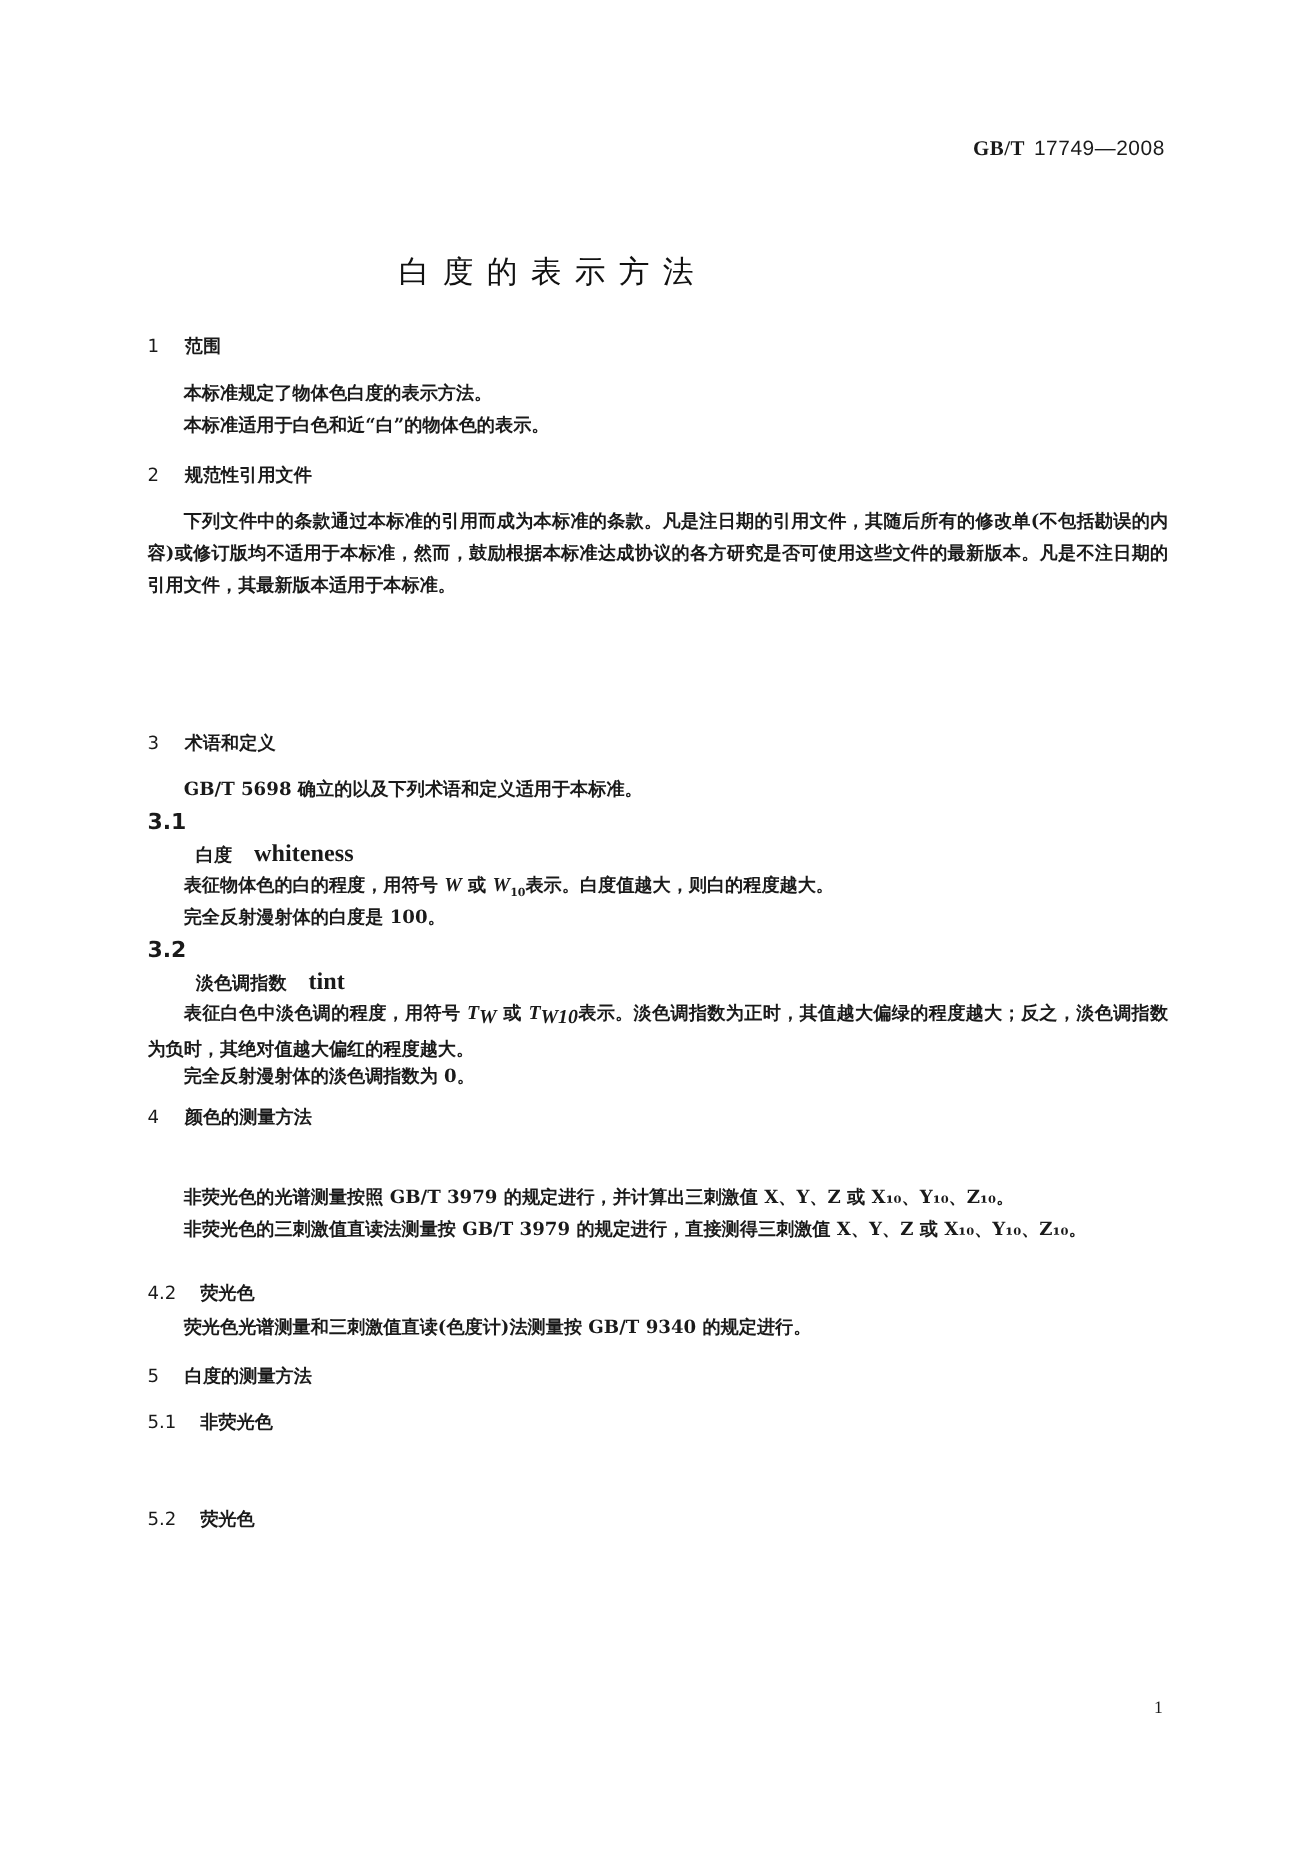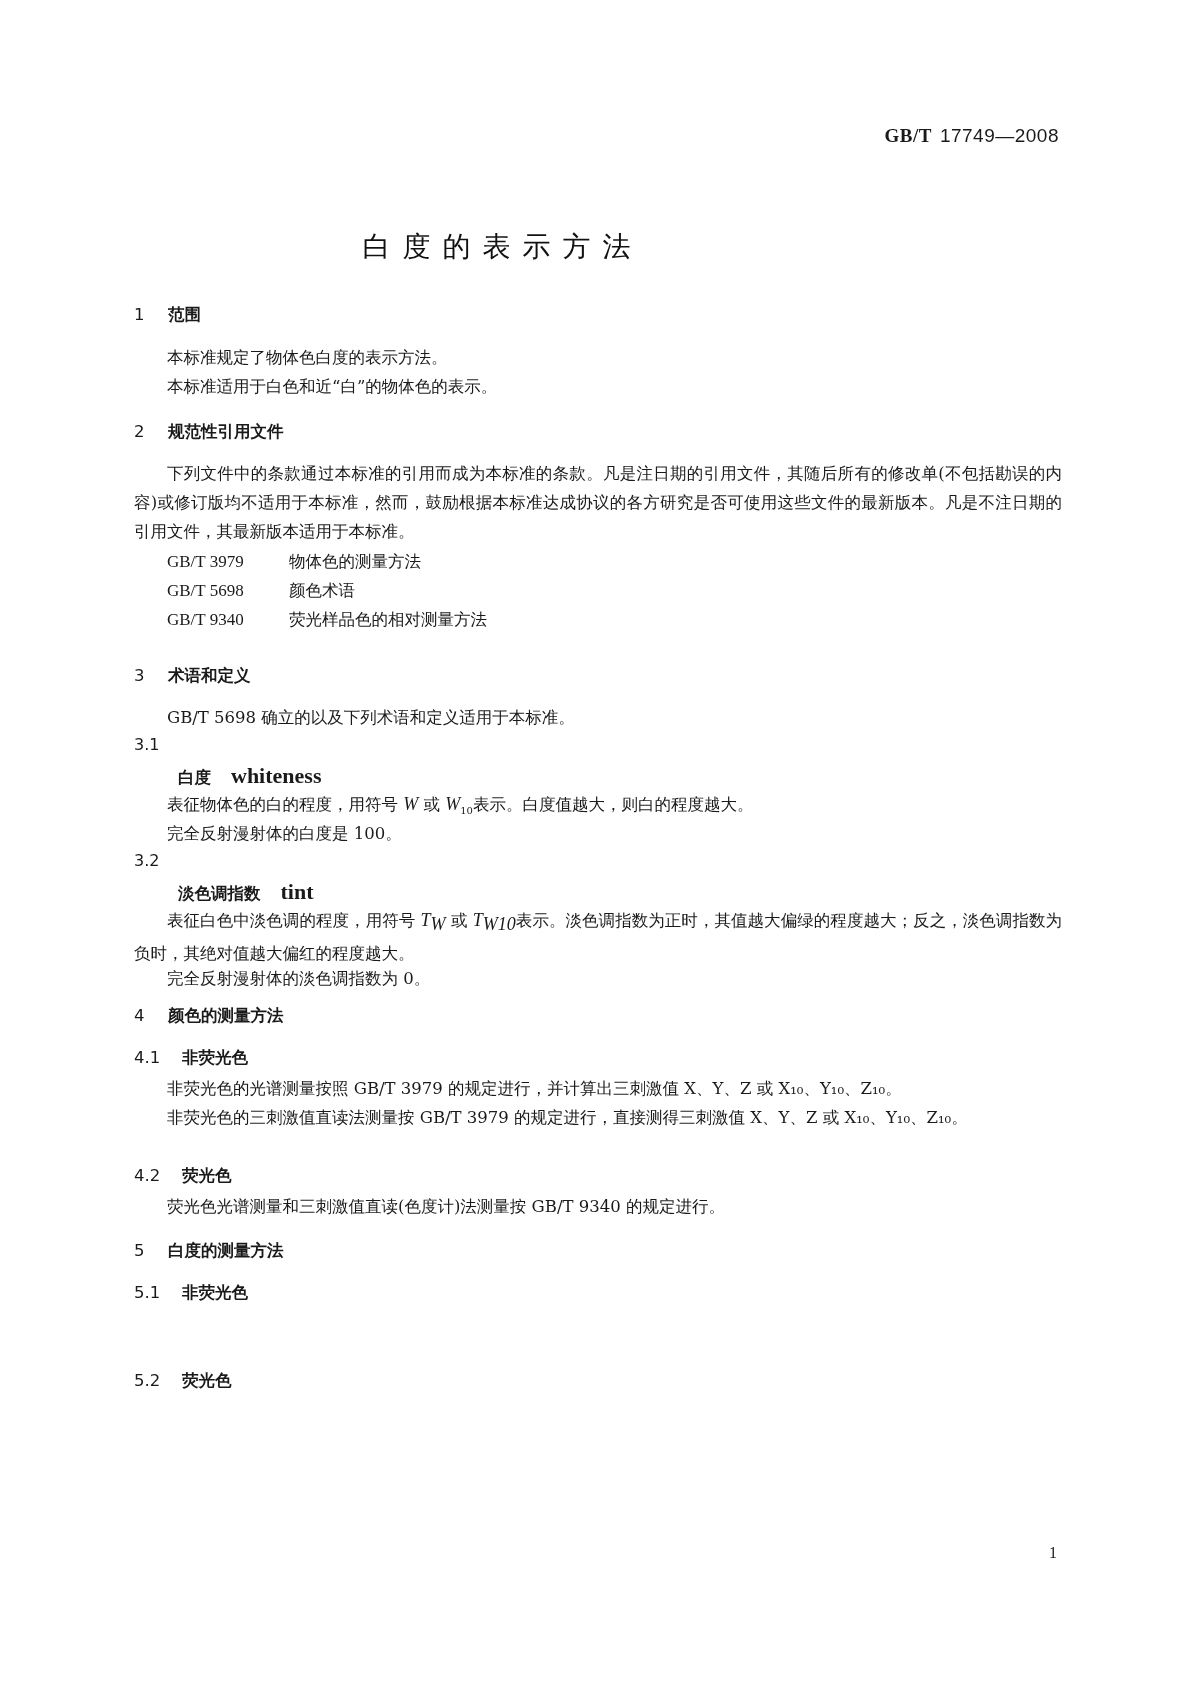--- a/index.html
+++ b/index.html
@@ -4,26 +4,26 @@
 <style>
   html, body { margin: 0; padding: 0; background: #ffffff; }
   body { width: 1191px; height: 1684px; position: relative; overflow: hidden;
          font-family: "DejaVu Serif", "Liberation Serif", serif; color: #1a1a1a; }
   .page { position: absolute; left: 0; top: 0; width: 1191px; height: 1684px; }
   .std-code { position: absolute; right: 132px; top: 124px; font-size: 19px; letter-spacing: 0.5px; }
   .std-code .gb { font-family: "Liberation Serif", serif; font-weight: bold; }
   .std-code .num { font-family: "Liberation Sans", sans-serif; margin-left: 8px; }
   .title { position: absolute; left: 0; width: 1005px; top: 228px; text-align: center;
            font-family: "DejaVu Sans", sans-serif; font-size: 28px; letter-spacing: 12px; color: #111; }
-  .blk { position: absolute; left: 134px; width: 928px; }
+  .blk { position: absolute; left: 134px; width: 928px; font-weight: bold; }
   .h1 { font-family: "DejaVu Sans", sans-serif; font-weight: bold; font-size: 16.5px; }
   .h1 .n { display: inline-block; width: 34px; font-weight: normal; }
   .h2 { font-family: "DejaVu Sans", sans-serif; font-weight: bold; font-size: 16.5px; }
   .h2 .n { display: inline-block; width: 48px; font-weight: normal; }
-  .clause-num { font-family: "DejaVu Sans", sans-serif; font-size: 16px; }
+  .clause-num { font-family: "DejaVu Sans", sans-serif; font-size: 20px; }
   .term { font-family: "DejaVu Sans", sans-serif; font-weight: bold; font-size: 16.5px; padding-left: 44px; }
   .term .en { font-family: "Liberation Serif", serif; font-weight: bold; font-size: 22px; margin-left: 20px; }
   .p { font-size: 16.5px; line-height: 29px; text-align: justify; }
   .ind { text-indent: 33px; }
   .pad { padding-left: 33px; }
   .ref { font-size: 16.5px; padding-left: 33px; line-height: 29px; }
   .ref .code { display: inline-block; width: 122px; font-family: "Liberation Serif", serif; font-size: 17px; }
   .it { font-style: italic; font-family: "Liberation Serif", serif; font-size: 18px; }
   sub { font-size: 10px; }
   .pg { position: absolute; right: 134px; top: 1544px; font-size: 16px; font-family: "Liberation Serif", serif; }
@@ -42,25 +42,20 @@
   <div class="blk h1" style="top:304px">
     <span class="n">1</span><span>范围</span>
   </div>
   <div class="blk p pad" style="top:343px">本标准规定了物体色白度的表示方法。</div>
   <div class="blk p pad" style="top:372px">本标准适用于白色和近“白”的物体色的表示。</div>
 
   <div class="blk h1" style="top:421px">
     <span class="n">2</span><span>规范性引用文件</span>
   </div>
   <div class="blk p ind" style="top:459px">下列文件中的条款通过本标准的引用而成为本标准的条款。凡是注日期的引用文件，其随后所有的修改单(不包括勘误的内容)或修订版均不适用于本标准，然而，鼓励根据本标准达成协议的各方研究是否可使用这些文件的最新版本。凡是不注日期的引用文件，其最新版本适用于本标准。</div>
-  <div class="blk" style="top:547px">
-    <div class="ref"><span class="code">GB/T 3979</span><span>物体色的测量方法</span></div>
-    <div class="ref"><span class="code">GB/T 5698</span><span>颜色术语</span></div>
-    <div class="ref"><span class="code">GB/T 9340</span><span>荧光样品色的相对测量方法</span></div>
-  </div>
 
   <div class="blk h1" style="top:665px">
     <span class="n">3</span><span>术语和定义</span>
   </div>
   <div class="blk p pad" style="top:703px">GB/T 5698 确立的以及下列术语和定义适用于本标准。</div>
 
   <div class="blk clause-num" style="top:735px">3.1</div>
   <div class="blk term" style="top:763px">
     <span>白度</span><span class="en">whiteness</span>
   </div>
@@ -74,23 +69,20 @@
     <span>淡色调指数</span><span class="en">tint</span>
   </div>
   <div class="blk p ind" style="top:906px">
     <span>表征白色中淡色调的程度，用符号 </span><span class="it">T</span><sub class="it">W</sub><span> 或 </span><span class="it">T</span><sub class="it">W10</sub><span>表示。淡色调指数为正时，其值越大偏绿的程度越大；反之，淡色调指数为负时，其绝对值越大偏红的程度越大。</span>
   </div>
   <div class="blk p pad" style="top:964px">完全反射漫射体的淡色调指数为 0。</div>
 
   <div class="blk h1" style="top:1005px">
     <span class="n">4</span><span>颜色的测量方法</span>
   </div>
-  <div class="blk h2" style="top:1047px">
-    <span class="n">4.1</span><span>非荧光色</span>
-  </div>
   <div class="blk p ind" style="top:1074px">非荧光色的光谱测量按照 GB/T 3979 的规定进行，并计算出三刺激值 X、Y、Z 或 X₁₀、Y₁₀、Z₁₀。</div>
   <div class="blk p ind" style="top:1103px">非荧光色的三刺激值直读法测量按 GB/T 3979 的规定进行，直接测得三刺激值 X、Y、Z 或 X₁₀、Y₁₀、Z₁₀。</div>
   <div class="blk h2" style="top:1165px">
     <span class="n">4.2</span><span>荧光色</span>
   </div>
   <div class="blk p ind" style="top:1192px">荧光色光谱测量和三刺激值直读(色度计)法测量按 GB/T 9340 的规定进行。</div>
 
   <div class="blk h1" style="top:1240px">
     <span class="n">5</span><span>白度的测量方法</span>
   </div>

